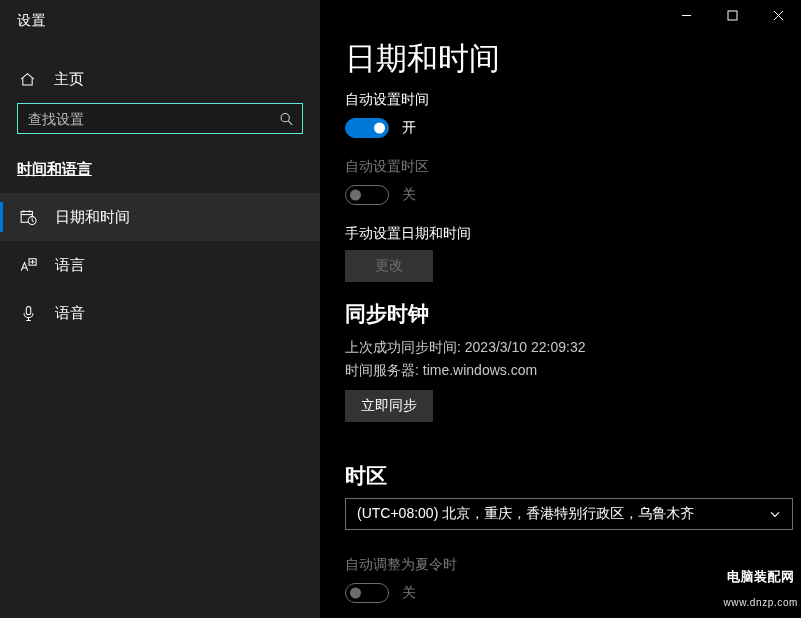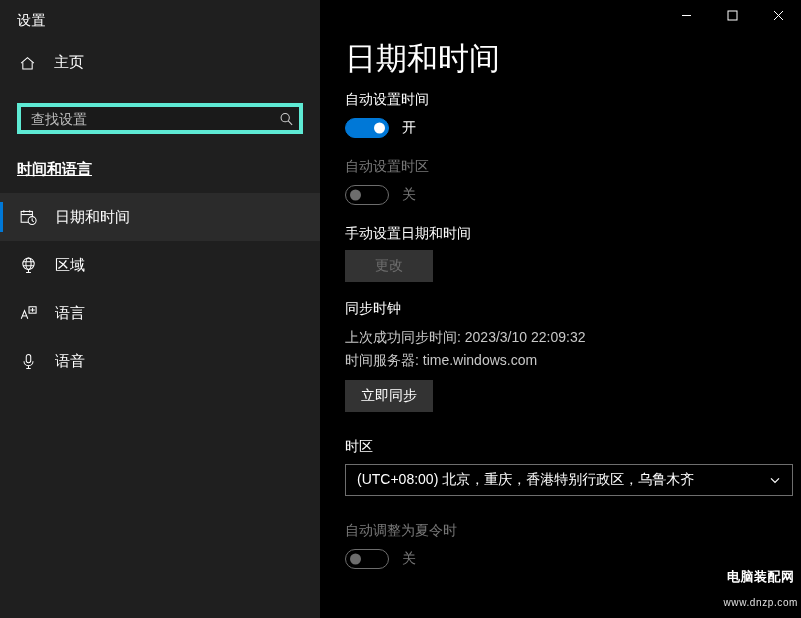--- a/index.html
+++ b/index.html
@@ -31,21 +31,21 @@
 
   .app-title {
     font-size: 14px;
     color: #ffffff;
     padding: 12px 0 0 17px;
     letter-spacing: 0.5px;
   }
 
   .home-row {
     display: flex;
-    align-items: flex-start;
+    align-items: flex-end;
     height: 36px;
     margin-top: 23px;
     padding-left: 17px;
     cursor: default;
   }
 
   .home-icon {
     width: 20px;
     height: 20px;
     display: flex;
@@ -62,21 +62,21 @@
 
   .search-wrap {
     margin: 14px 17px 0 17px;
     position: relative;
   }
 
   .search-box {
     width: 286px;
     height: 31px;
     background: #1a1a1a;
-    border: 4px solid #5eead4;
+    border: 1px solid #5eead4;
     color: #c8c8c8;
     font-size: 14px;
     padding: 0 32px 0 10px;
     font-family: "Liberation Sans", "DejaVu Sans", sans-serif;
     outline: none;
   }
   .search-box::placeholder { color: #bdbdbd; }
 
   .search-icon {
     position: absolute;
@@ -171,23 +171,23 @@
   }
 
   .setting-label {
     font-size: 14px;
     color: #ffffff;
     margin-bottom: 7px;
   }
   .setting-label.disabled { color: #787878; }
 
   .section-title {
-    font-size: 14px;
-    color: #ffffff;
-    font-weight: normal;
+    font-size: 21px;
+    color: #ffffff;
+    font-weight: bold;
     margin-bottom: 8px;
   }
 
   .group { margin-bottom: 18px; }
 
   
   .toggle-row {
     display: flex;
     align-items: center;
     height: 24px;
@@ -347,31 +347,20 @@
             <rect x="2.5" y="4" width="13" height="12.5"></rect>
             <path d="M2.5 7.6 H15.5"></path>
             <path d="M5.6 2.5 V5.2 M12.4 2.5 V5.2"></path>
             <circle cx="15.2" cy="14.6" r="4.6" fill="#1f1f1f"></circle>
             <path d="M15.2 11.9 V14.6 L17.1 16"></path>
           </svg>
         </span>
         <span class="nav-label">日期和时间</span>
       </div>
 
-      <div class="nav-item">
-        <span class="nav-icon">
-          <svg width="19" height="19" viewBox="0 0 22 22" fill="none" stroke="currentColor" stroke-width="1.2">
-            <circle cx="11" cy="9" r="6.6"></circle>
-            <ellipse cx="11" cy="9" rx="3" ry="6.6"></ellipse>
-            <path d="M4.6 6.6 H17.4 M4.6 11.4 H17.4"></path>
-            <path d="M11 15.6 V19 M8.2 19 H13.8"></path>
-          </svg>
-        </span>
-        <span class="nav-label">区域</span>
-      </div>
 
       <div class="nav-item">
         <span class="nav-icon">
           <svg width="19" height="19" viewBox="0 0 22 22" fill="none" stroke="currentColor" stroke-width="1.2">
             <path d="M2.6 17 L6.4 7.6 L10.2 17"></path>
             <path d="M4.1 13.8 H8.7"></path>
             <rect x="11.6" y="3.2" width="8.2" height="7.4"></rect>
             <path d="M13.1 6.9 H18.3 M15.7 4.7 V9"></path>
           </svg>
         </span>
@@ -441,21 +430,21 @@
         <button class="btn disabled">更改</button>
       </div>
 
       <div class="group">
         <div class="section-title">同步时钟</div>
         <div class="info-line">上次成功同步时间: 2023/3/10 22:09:32</div>
         <div class="info-line" style="margin-bottom:9px;">时间服务器: time.windows.com</div>
         <button class="btn">立即同步</button>
       </div>
 
-      <div class="group" style="margin-top:26px;">
+      <div class="group" style="margin-top:40px;">
         <div class="section-title">时区</div>
         <div class="dropdown">
           <span class="dropdown-value">(UTC+08:00) 北京，重庆，香港特别行政区，乌鲁木齐</span>
           <span class="dropdown-chevron">
             <svg width="12" height="12" viewBox="0 0 12 12" fill="none" stroke="currentColor" stroke-width="1.2">
                 <path d="M2 4.3 L6 8.3 L10 4.3"></path>
               </svg>
           </span>
         </div>
       </div>

